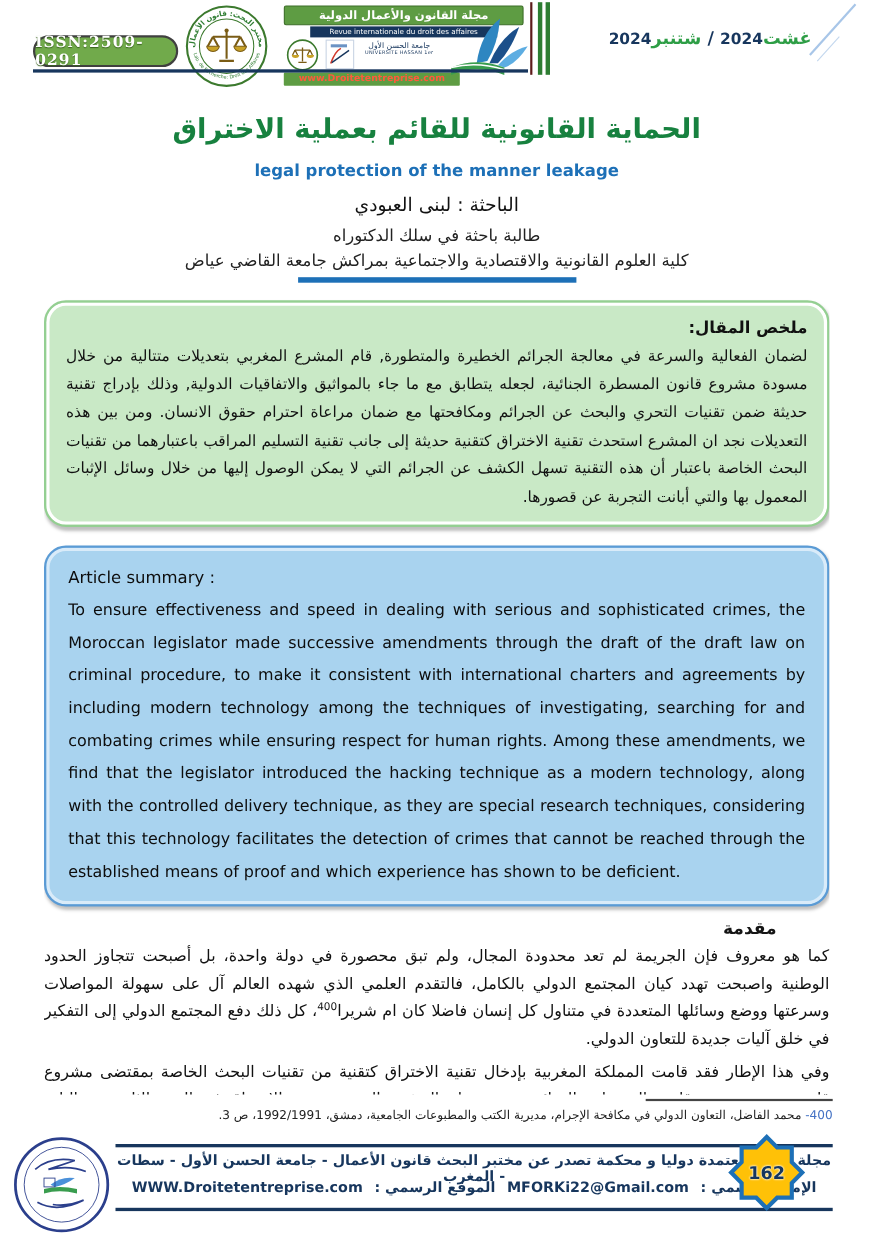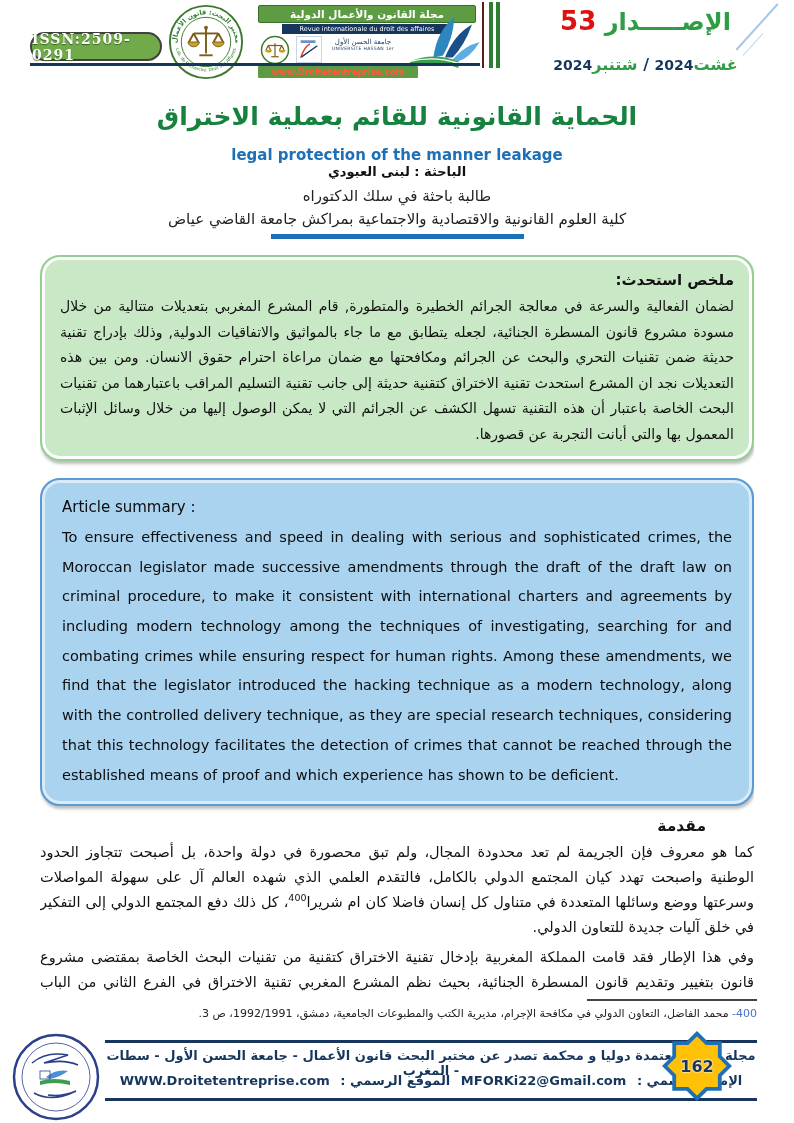--- a/index.html
+++ b/index.html
@@ -52,21 +52,21 @@
   .date-line .m { color:#2e9e46; }
   .date-line .y { color:#17365d; font-size:14px; }
   .date-line .sep { color:#17365d; }
   .diag { position:absolute; right:6px; top:26px; width:62px; height:2px; background:#a8c6e8; transform:rotate(-48deg); }
   .diag2 { position:absolute; right:26px; top:44px; width:30px; height:1px; background:#c3d7ee; transform:rotate(-48deg); }
 
   
   .content { position:absolute; top:92px; left:40px; right:40px; height:903px; overflow:hidden; }
   .title-ar { margin-top:10px; text-align:center; font-size:25px; font-weight:bold; color:#17813f; }
   .title-en { margin-top:15px; text-align:center; font-size:15px; font-weight:bold; color:#1d70b7; }
-  .author   { text-align:center; font-size:13px; font-weight:bold; color:#111; direction:rtl; }
+  .author   { margin-top:13px; text-align:center; font-size:17px; font-weight:normal; color:#111; direction:rtl; }
   .role     { margin-top:8px;  text-align:center; font-size:15px; color:#222; direction:rtl; }
   .affil    { margin-top:5px;  text-align:center; font-size:15px; color:#222; direction:rtl; }
   .title-underline { width:253px; height:5px; background:#1d70b7; margin:6px auto 0; }
 
   .box { border-radius:20px; direction:rtl; text-align:justify; }
   .box-green {
     margin-top:16px; background:#c9e9c6; border:2px solid #94cf92;
     box-shadow: inset 0 0 0 3px #ffffff, 1px 3px 3px rgba(0,0,0,.25);
     padding:10px 18px 12px; font-size:14px; line-height:1.82; color:#111;
   }
@@ -182,45 +182,41 @@
 
     <div class="hdr-rule"></div>
 
     <div class="hdr-divider">
       <div class="bar-maroon"></div>
       <div class="bar-green1"></div>
       <div class="bar-green2"></div>
     </div>
 
     <div class="issue-block">
-      <div class="issue-line1">
-        <span>الإصـــــدار</span>
-        <span class="num">53</span>
-      </div>
       <div class="date-line">
         <span class="m">غشت</span><span class="y">2024</span>
         <span class="sep">/</span>
         <span class="m">شتنبر</span><span class="y">2024</span>
       </div>
     </div>
     <div class="diag"></div>
     <div class="diag2"></div>
   </div>
 
   <div class="content">
 
     <div class="title-ar">الحماية القانونية للقائم بعملية الاختراق</div>
     <div class="title-en">legal protection of the manner leakage</div>
     <div class="author">الباحثة : لبنى العبودي</div>
     <div class="role">طالبة باحثة في سلك الدكتوراه</div>
     <div class="affil">كلية العلوم القانونية والاقتصادية والاجتماعية بمراكش جامعة القاضي عياض</div>
     <div class="title-underline"></div>
 
     <div class="box box-green">
-      <div class="box-head">ملخص استحدث:</div>
+      <div class="box-head">ملخص المقال:</div>
       <div>لضمان الفعالية والسرعة في معالجة الجرائم الخطيرة والمتطورة, قام المشرع المغربي بتعديلات متتالية من خلال مسودة مشروع قانون المسطرة الجنائية، لجعله يتطابق مع ما جاء بالمواثيق والاتفاقيات الدولية, وذلك بإدراج تقنية حديثة ضمن تقنيات التحري والبحث عن الجرائم ومكافحتها مع ضمان مراعاة احترام حقوق الانسان. ومن بين هذه التعديلات نجد ان المشرع استحدث تقنية الاختراق كتقنية حديثة إلى جانب تقنية التسليم المراقب باعتبارهما من تقنيات البحث الخاصة باعتبار أن هذه التقنية تسهل الكشف عن الجرائم التي لا يمكن الوصول إليها من خلال وسائل الإثبات المعمول بها والتي أبانت التجربة عن قصورها.</div>
     </div>
 
     <div class="box box-blue">
       <div class="box-head">Article summary :</div>
       <div>To ensure effectiveness and speed in dealing with serious and sophisticated crimes, the Moroccan legislator made successive amendments through the draft of the draft law on criminal procedure, to make it consistent with international charters and agreements by including modern technology among the techniques of investigating, searching for and combating crimes while ensuring respect for human rights. Among these amendments, we find that the legislator introduced the hacking technique as a modern technology, along with the controlled delivery technique, as they are special research techniques, considering that this technology facilitates the detection of crimes that cannot be reached through the established means of proof and which experience has shown to be deficient.</div>
     </div>
 
     <div class="intro-head">مقدمة</div>
 

